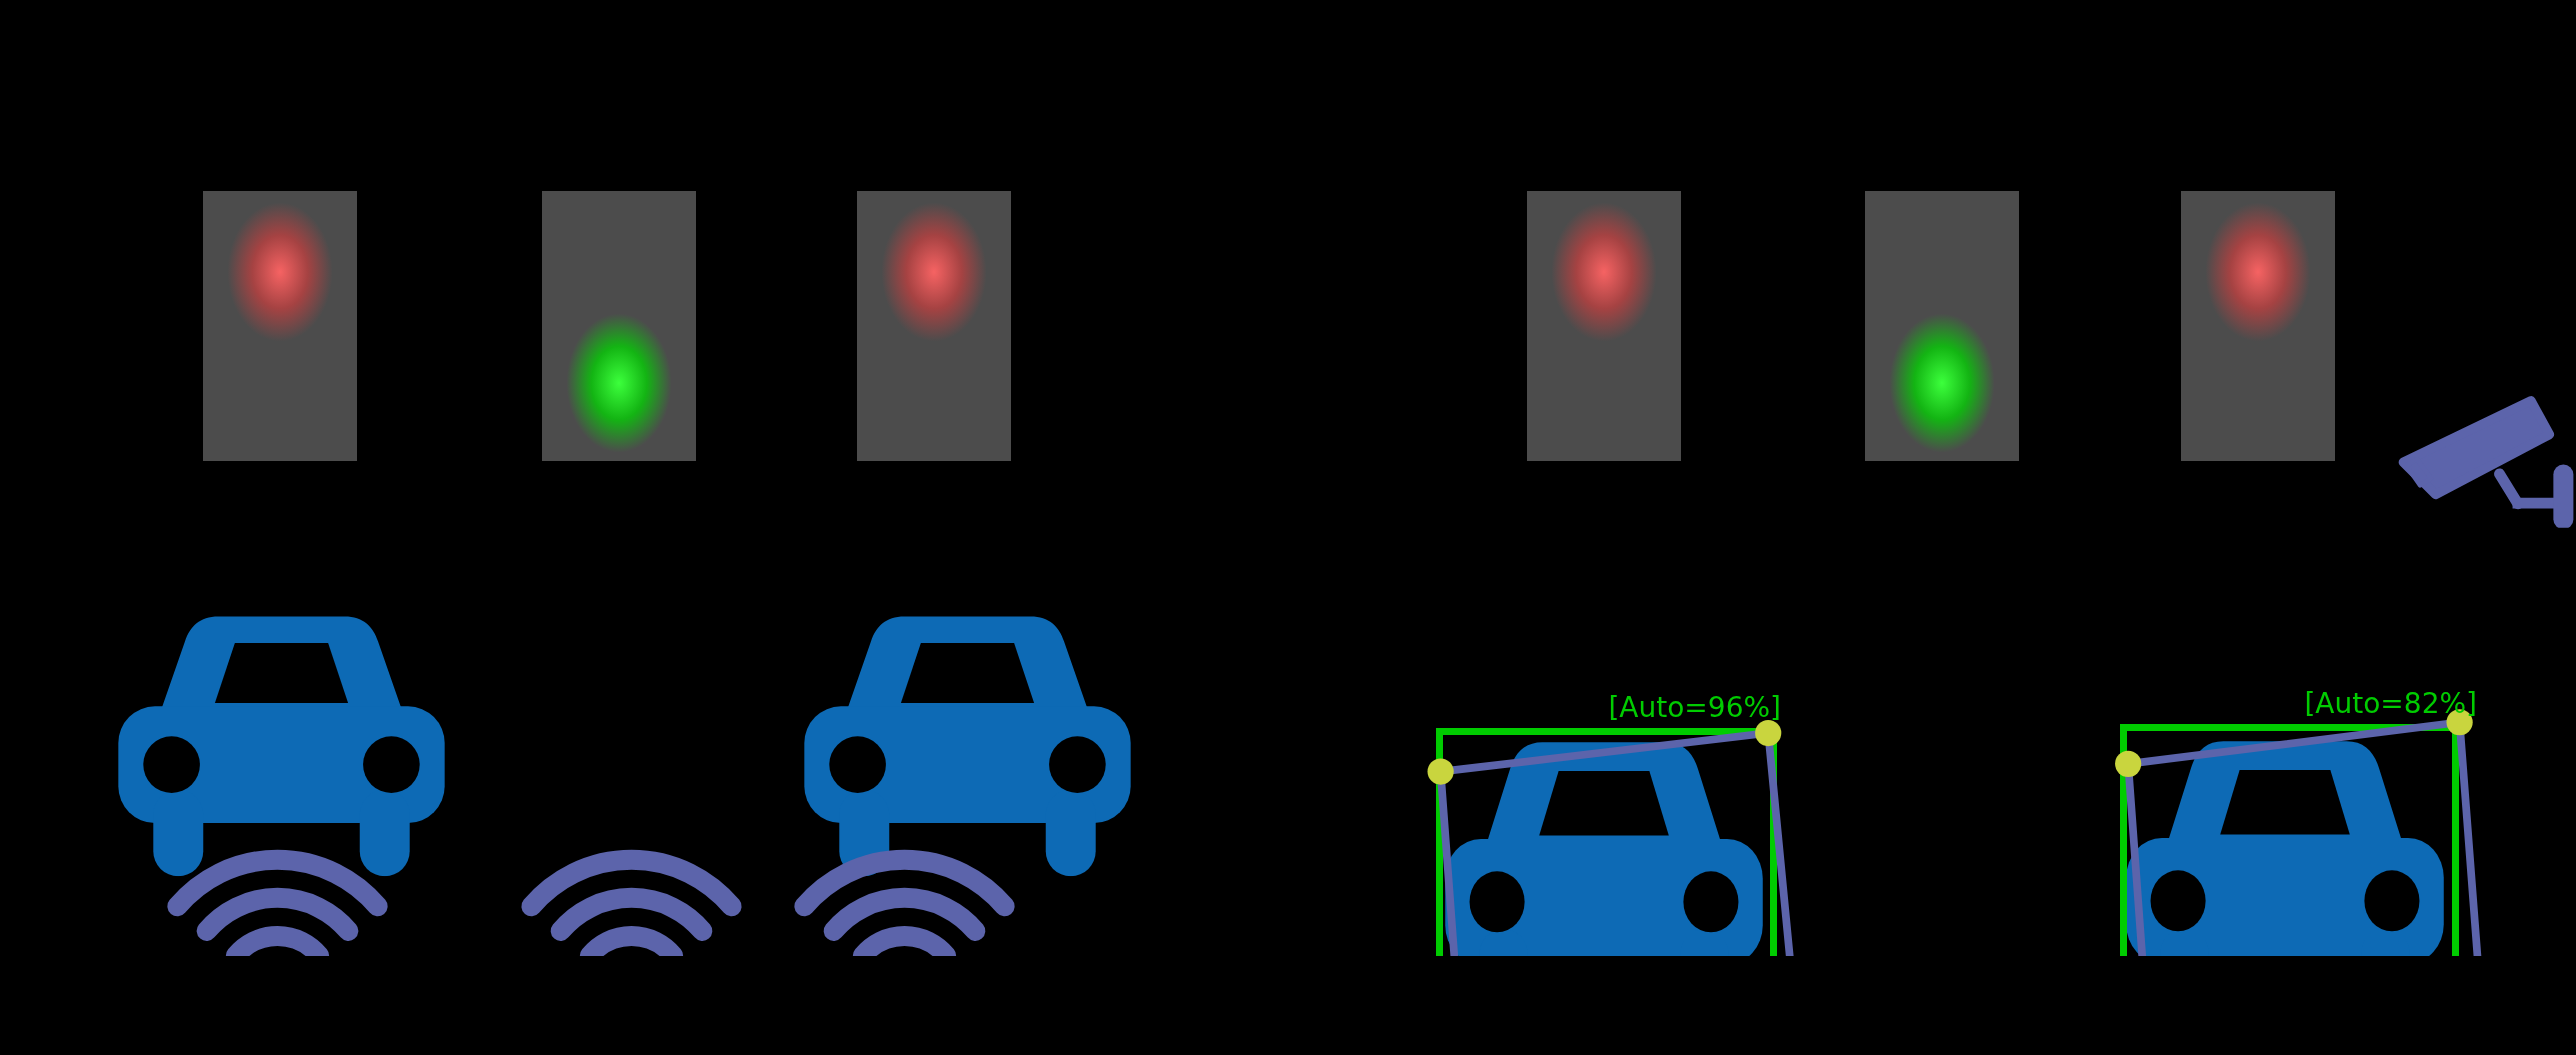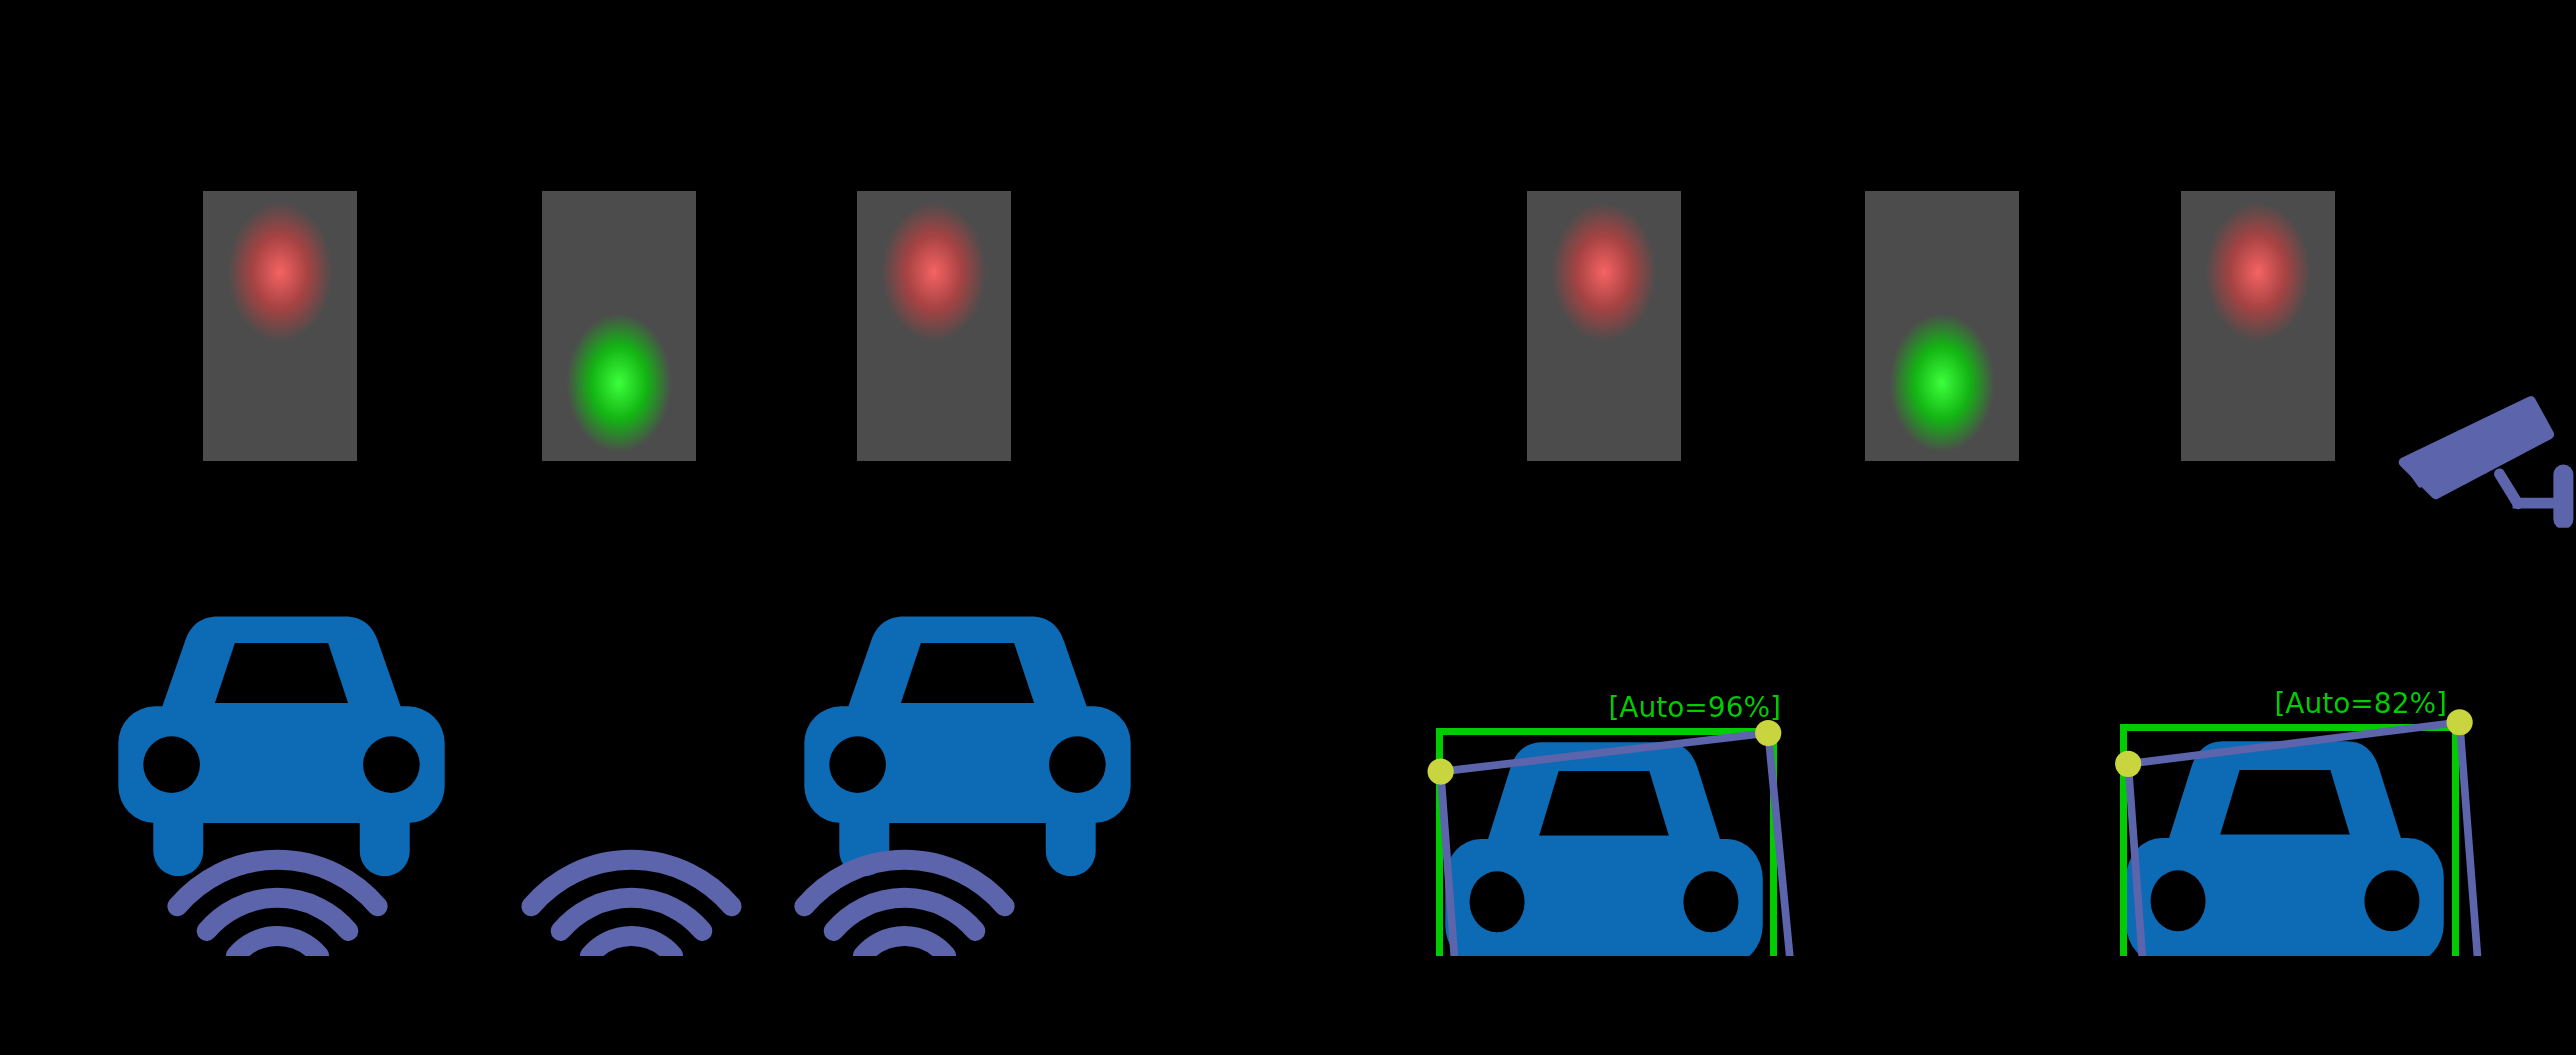--- a/index.html
+++ b/index.html
@@ -158,16 +158,16 @@
       <circle cx="2330" cy="1324" r="17"></circle>
       <circle cx="1896" cy="1365" r="17"></circle>
       <circle cx="2761" cy="991" r="17"></circle>
       <circle cx="3191" cy="937" r="17"></circle>
       <circle cx="3220" cy="1317" r="17"></circle>
       <circle cx="2788" cy="1360" r="17"></circle>
     </g>
   </svg>
 
   <div class="bbox-label" style="right:795px;top:692px">[Auto=96%]</div>
-  <div class="bbox-label" style="right:129px;top:688px">[Auto=82%]</div>
+  <div class="bbox-label" style="right:99px;top:688px">[Auto=82%]</div>
 
 </div>
 
 
 </body></html>

